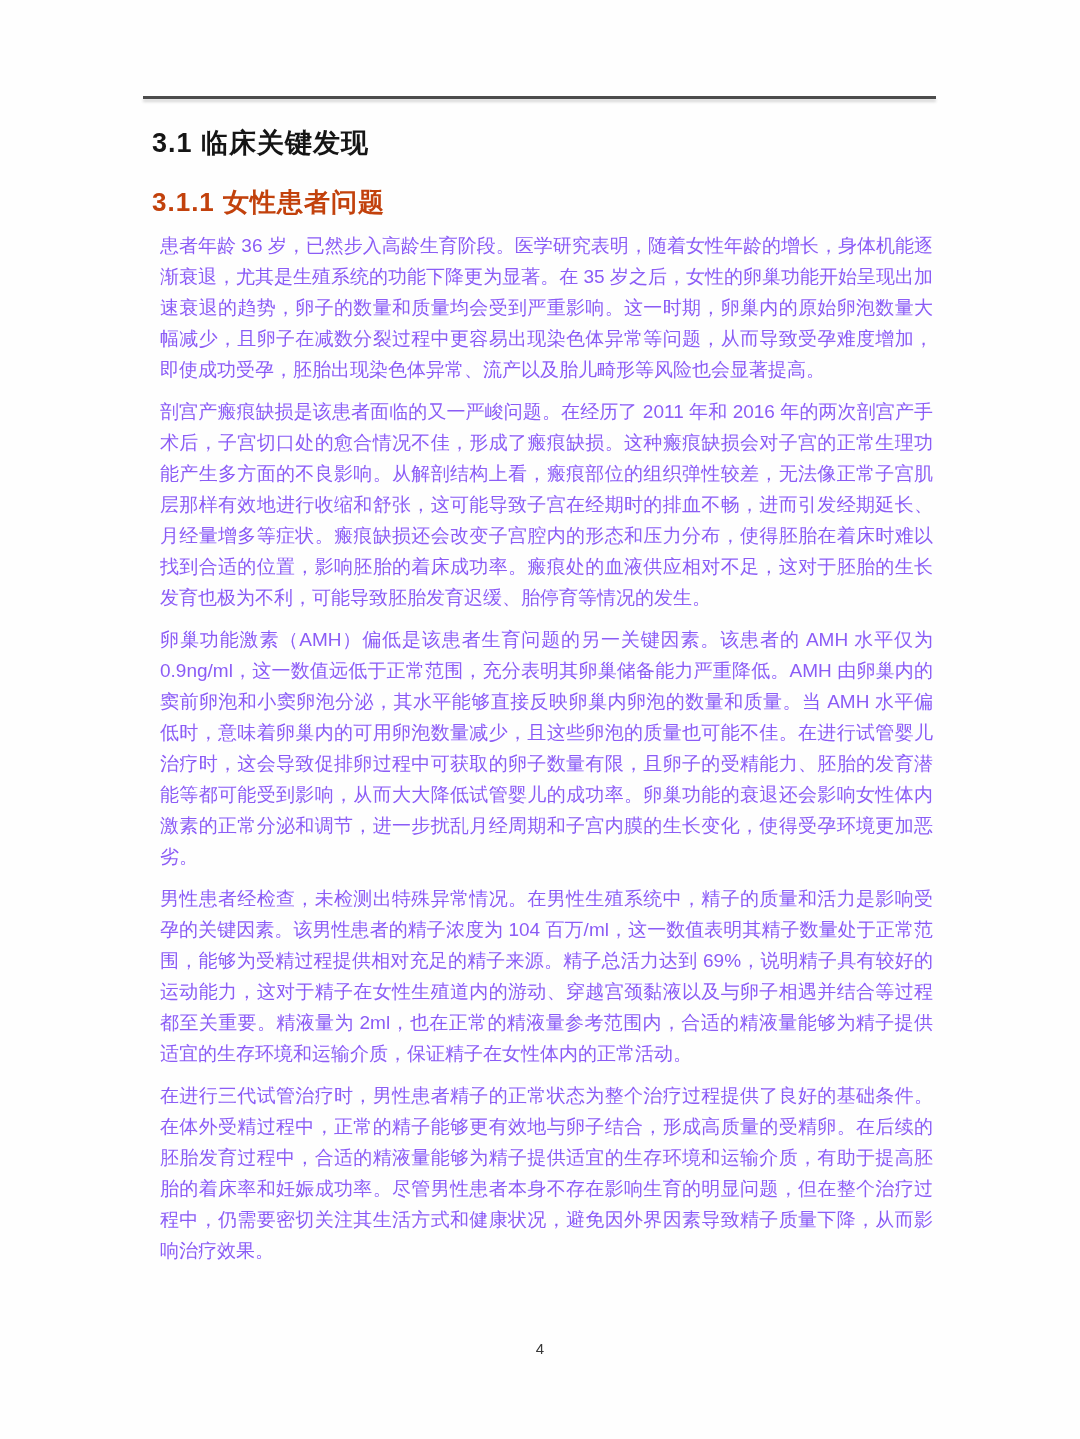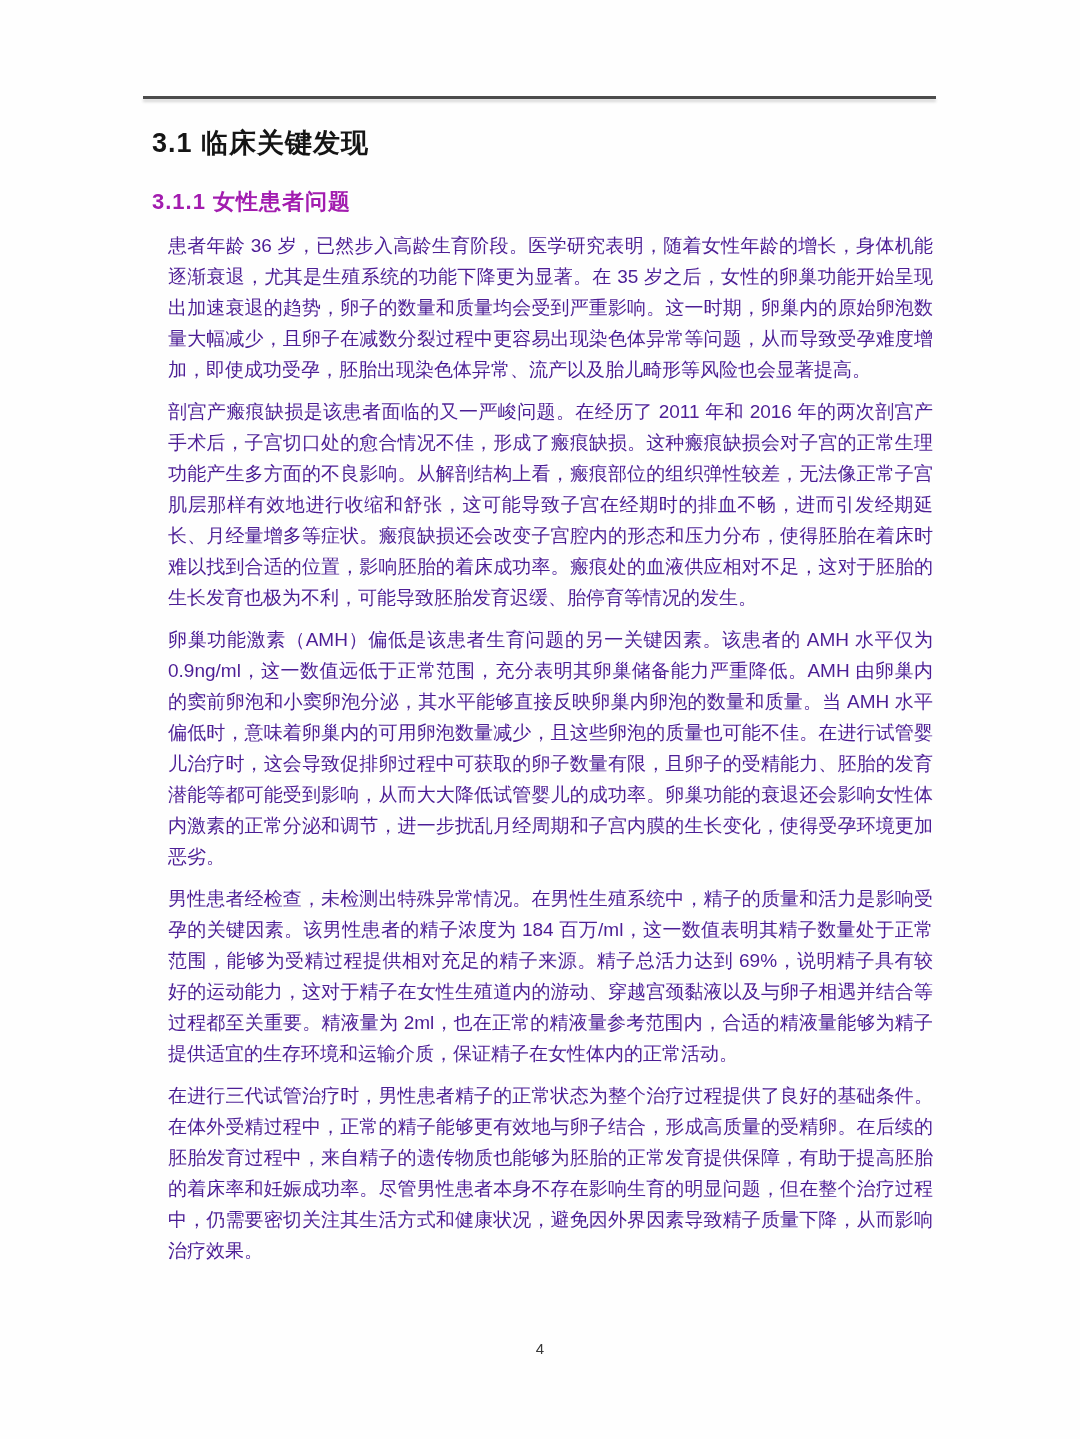--- a/index.html
+++ b/index.html
@@ -34,32 +34,32 @@
   h1.sec {
     margin: 26px 0 6px 0;
     font-size: 27px;
     line-height: 34px;
     font-weight: bold;
     color: #151515;
     letter-spacing: 1px;
   }
   h2.subsec {
     margin: 28px 0 14px 0;
-    font-size: 22px;
+    font-size: 26px;
     line-height: 28px;
     font-weight: bold;
-    color: #a21caf;
+    color: #c2410c;
     letter-spacing: 1px;
   }
   p.body-para {
-    margin: 0 0 11px 16px;
+    margin: 0 0 11px 8px;
     font-size: 19px;
     line-height: 31px;
     text-align: justify;
-    color: #4c1d95;
+    color: #8b5cf6;
   }
   .page-number {
     position: absolute;
     top: 1340px;
     left: 0;
     width: 100%;
     text-align: center;
     font-size: 15px;
     color: #383838;
   }
@@ -77,21 +77,21 @@
 
     <h2 class="subsec">3.1.1 女性患者问题</h2>
 
     <p class="body-para">患者年龄 36 岁，已然步入高龄生育阶段。医学研究表明，随着女性年龄的增长，身体机能逐渐衰退，尤其是生殖系统的功能下降更为显著。在 35 岁之后，女性的卵巢功能开始呈现出加速衰退的趋势，卵子的数量和质量均会受到严重影响。这一时期，卵巢内的原始卵泡数量大幅减少，且卵子在减数分裂过程中更容易出现染色体异常等问题，从而导致受孕难度增加，即使成功受孕，胚胎出现染色体异常、流产以及胎儿畸形等风险也会显著提高。</p>
 
     <p class="body-para">剖宫产瘢痕缺损是该患者面临的又一严峻问题。在经历了 2011 年和 2016 年的两次剖宫产手术后，子宫切口处的愈合情况不佳，形成了瘢痕缺损。这种瘢痕缺损会对子宫的正常生理功能产生多方面的不良影响。从解剖结构上看，瘢痕部位的组织弹性较差，无法像正常子宫肌层那样有效地进行收缩和舒张，这可能导致子宫在经期时的排血不畅，进而引发经期延长、月经量增多等症状。瘢痕缺损还会改变子宫腔内的形态和压力分布，使得胚胎在着床时难以找到合适的位置，影响胚胎的着床成功率。瘢痕处的血液供应相对不足，这对于胚胎的生长发育也极为不利，可能导致胚胎发育迟缓、胎停育等情况的发生。</p>
 
     <p class="body-para">卵巢功能激素（AMH）偏低是该患者生育问题的另一关键因素。该患者的 AMH 水平仅为 0.9ng/ml，这一数值远低于正常范围，充分表明其卵巢储备能力严重降低。AMH 由卵巢内的窦前卵泡和小窦卵泡分泌，其水平能够直接反映卵巢内卵泡的数量和质量。当 AMH 水平偏低时，意味着卵巢内的可用卵泡数量减少，且这些卵泡的质量也可能不佳。在进行试管婴儿治疗时，这会导致促排卵过程中可获取的卵子数量有限，且卵子的受精能力、胚胎的发育潜能等都可能受到影响，从而大大降低试管婴儿的成功率。卵巢功能的衰退还会影响女性体内激素的正常分泌和调节，进一步扰乱月经周期和子宫内膜的生长变化，使得受孕环境更加恶劣。</p>
 
 
-    <p class="body-para">男性患者经检查，未检测出特殊异常情况。在男性生殖系统中，精子的质量和活力是影响受孕的关键因素。该男性患者的精子浓度为 184 百万/ml，这一数值表明其精子数量处于正常范围，能够为受精过程提供相对充足的精子来源。精子总活力达到 69%，说明精子具有较好的运动能力，这对于精子在女性生殖道内的游动、穿越宫颈黏液以及与卵子相遇并结合等过程都至关重要。精液量为 2ml，也在正常的精液量参考范围内，合适的精液量能够为精子提供适宜的生存环境和运输介质，保证精子在女性体内的正常活动。</p>
+    <p class="body-para">男性患者经检查，未检测出特殊异常情况。在男性生殖系统中，精子的质量和活力是影响受孕的关键因素。该男性患者的精子浓度为 104 百万/ml，这一数值表明其精子数量处于正常范围，能够为受精过程提供相对充足的精子来源。精子总活力达到 69%，说明精子具有较好的运动能力，这对于精子在女性生殖道内的游动、穿越宫颈黏液以及与卵子相遇并结合等过程都至关重要。精液量为 2ml，也在正常的精液量参考范围内，合适的精液量能够为精子提供适宜的生存环境和运输介质，保证精子在女性体内的正常活动。</p>
 
-    <p class="body-para">在进行三代试管治疗时，男性患者精子的正常状态为整个治疗过程提供了良好的基础条件。在体外受精过程中，正常的精子能够更有效地与卵子结合，形成高质量的受精卵。在后续的胚胎发育过程中，来自精子的遗传物质也能够为胚胎的正常发育提供保障，有助于提高胚胎的着床率和妊娠成功率。尽管男性患者本身不存在影响生育的明显问题，但在整个治疗过程中，仍需要密切关注其生活方式和健康状况，避免因外界因素导致精子质量下降，从而影响治疗效果。</p>
+    <p class="body-para">在进行三代试管治疗时，男性患者精子的正常状态为整个治疗过程提供了良好的基础条件。在体外受精过程中，正常的精子能够更有效地与卵子结合，形成高质量的受精卵。在后续的胚胎发育过程中，合适的精液量能够为精子提供适宜的生存环境和运输介质，有助于提高胚胎的着床率和妊娠成功率。尽管男性患者本身不存在影响生育的明显问题，但在整个治疗过程中，仍需要密切关注其生活方式和健康状况，避免因外界因素导致精子质量下降，从而影响治疗效果。</p>
 
   </div>
 
   <div class="page-number">4</div>
 
 </div>
 
 </body></html>

